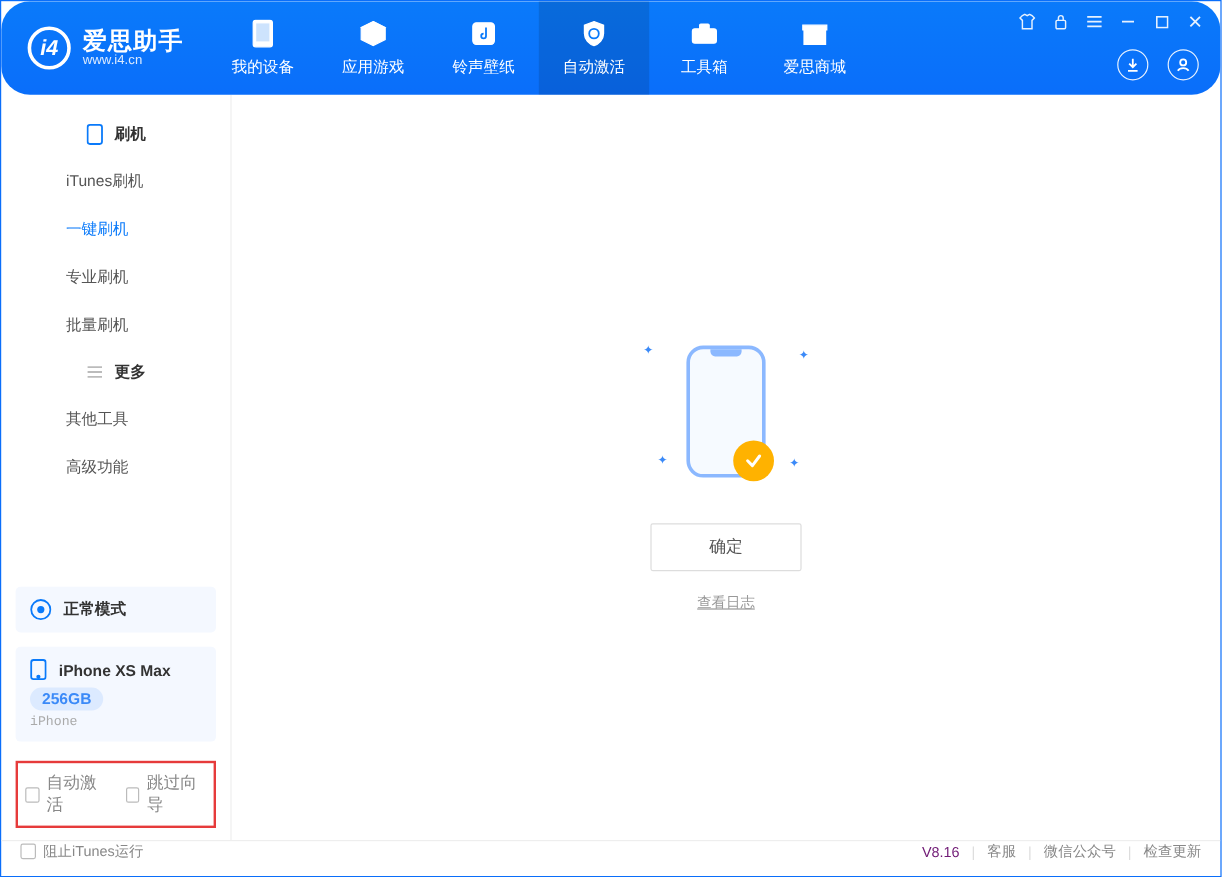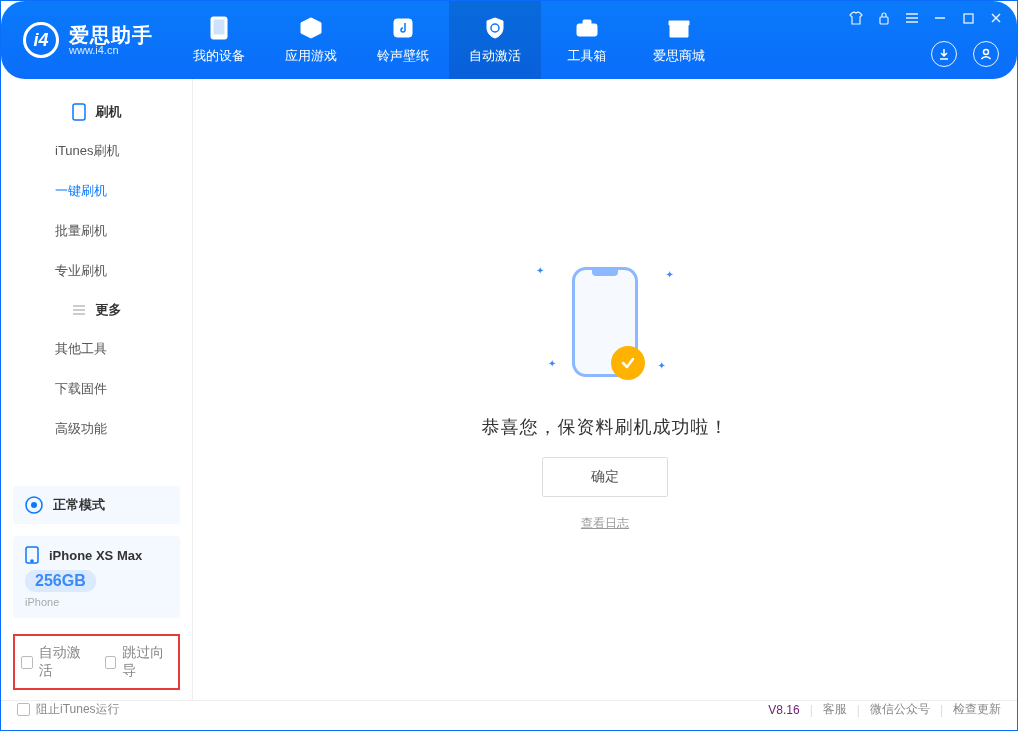--- a/index.html
+++ b/index.html
@@ -21,22 +21,22 @@
 .circ-btn { width: 26px; height: 26px; border: 1.5px solid rgba(255,255,255,.9); border-radius: 50%; display:flex; align-items:center; justify-content:center; cursor:pointer;}
 .body-area { display: flex; height: calc(100% - 78px - 30px); }
 .sidebar { width: 192px; border-right: 1px solid #eee; display:flex; flex-direction:column; padding-top:14px; font-size:13px; color:#333;}
 .side-group-hd { display:flex; align-items:center; gap:10px; padding: 10px 18px; font-weight:bold; color:#333;justify-content:center;}
 .side-item { padding: 11px 18px 11px 54px; cursor:pointer; color:#555;}
 .side-item.active { color:#0a7afa; }
 .side-spacer { flex:1; }
 .mode-card, .device-card { margin: 6px 12px; background:#f4f8ff; border-radius:4px; padding:10px 12px; font-size:13px; }
 .mode-card { display:flex; align-items:flex-end; gap:10px; color:#333; font-weight:bold;}
 .device-card .dev-row { display:flex; align-items:center; gap:10px; font-weight:bold; color:#333;}
-.badge { display:inline-block; background:#dceaff; color:#3b8af8; border-radius:10px; padding:2px 10px; font-size:16px; margin-top:6px; font-weight:bold;}
-.dev-sub { color:#aaa; font-size:11px; margin-top:4px;}
+.badge { display:inline-block; background:#dceaff; color:#3b8af8; border-radius:10px; padding:2px 10px; font-size:13px; margin-top:6px; font-weight:bold;}
+.dev-sub { color:#aaa; font-size:11px; margin-top:4px;font-family:Liberation Mono, monospace;}
 .bottom-opts { border:2px solid #e63b3b; margin:10px 12px; padding:8px 6px; display:flex; gap:16px; font-size:14px; color:#888; align-items:center;}
 .bottom-opts label { display:flex; align-items:center; gap:6px; cursor:pointer;}
 .chk { width:13px; height:13px; border:1px solid #bbb; border-radius:2px; display:inline-block;}
 .main { flex:1; position:relative; display:flex; flex-direction:column; align-items:center; justify-content:center; gap:18px;}
 .phone-ill { position:relative; width:150px; height:150px; display:flex; align-items:center; justify-content:center;}
 .sparkle { position:absolute; color:#3b8af8; font-size:10px;}
 .s1{top:18px; left:6px;} .s2{top:22px; right:6px;} .s3{bottom:28px; left:18px;} .s4{bottom:26px; right:14px;}
 .phone { width:66px; height:110px; border:3px solid #8bb8ff; border-radius:14px; background:#f6faff; position:relative;}
 .notch{position:absolute; top:0; left:50%; transform:translateX(-50%); width:26px; height:6px; background:#8bb8ff; border-radius:0 0 4px 4px;}
 .check-badge{position:absolute; right:-10px; bottom:-6px; width:34px; height:34px; background:#ffb200; border-radius:50%; display:flex; align-items:center; justify-content:center;}
@@ -170,33 +170,32 @@
 <div class="body-area">
   <div class="sidebar">
     <div class="side-group-hd">
       <svg width="14" height="18" viewBox="0 0 14 18" stroke="#0a7afa" fill="none" stroke-width="1.5">
           <rect x="1" y="1" width="12" height="16" rx="2"></rect>
         </svg>
       <span>刷机</span>
     </div>
     <div class="side-item">iTunes刷机</div>
     <div class="side-item active">一键刷机</div>
+    <div class="side-item">专业刷机</div>
     <div class="side-item">批量刷机</div>
-    <div class="side-item">专业刷机</div>
 
     <div class="side-group-hd">
       <svg width="14" height="12" viewBox="0 0 14 12" stroke="#bbb" stroke-width="1.5">
           <line x1="1" y1="2" x2="13" y2="2"></line>
           <line x1="1" y1="6" x2="13" y2="6"></line>
           <line x1="1" y1="10" x2="13" y2="10"></line>
         </svg>
       <span>更多</span>
     </div>
     <div class="side-item">其他工具</div>
-    <div class="side-item">下载固件</div>
     <div class="side-item">高级功能</div>
 
     <div class="side-spacer"></div>
 
     <div class="mode-card">
       <svg width="18" height="18" viewBox="0 0 18 18">
           <circle cx="9" cy="9" r="8" fill="none" stroke="#0a7afa" stroke-width="1.5"></circle>
           <circle cx="9" cy="9" r="3" fill="#0a7afa"></circle>
         </svg>
       <span>正常模式</span>
@@ -232,21 +231,20 @@
       <span class="sparkle s4">✦</span>
       <div class="phone">
         <div class="notch"></div>
         <div class="check-badge">
           <svg width="18" height="18" viewBox="0 0 18 18">
               <path d="M4 9 L8 13 L14 5" stroke="#fff" stroke-width="2.5" fill="none" stroke-linecap="round" stroke-linejoin="round"></path>
             </svg>
         </div>
       </div>
     </div>
-    <div class="success-text">恭喜您，保资料刷机成功啦！</div>
     <button class="ok-btn">确定</button>
     <span class="log-link">查看日志</span>
   </div>
 </div>
 
 <div class="footer">
   <div class="left">
     <label style="display:flex;align-items:center;gap:6px;cursor:pointer;">
         <span class="chk"></span>
         <span>阻止iTunes运行</span>

